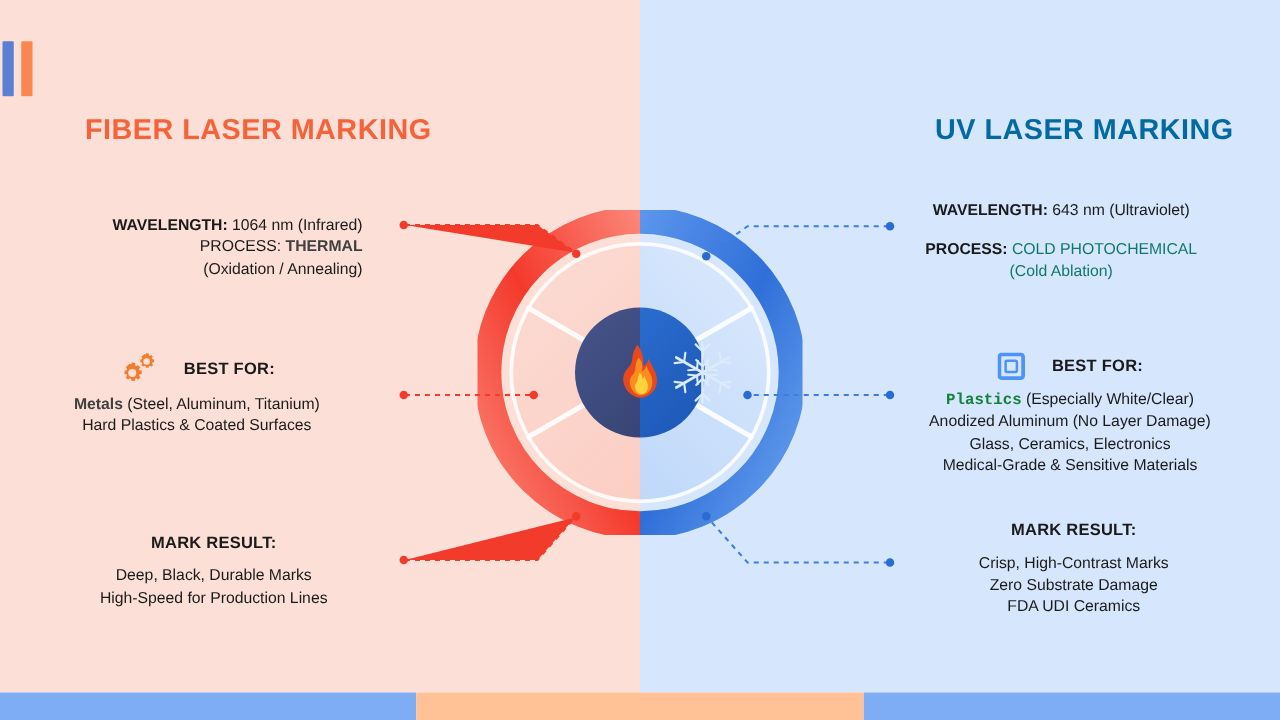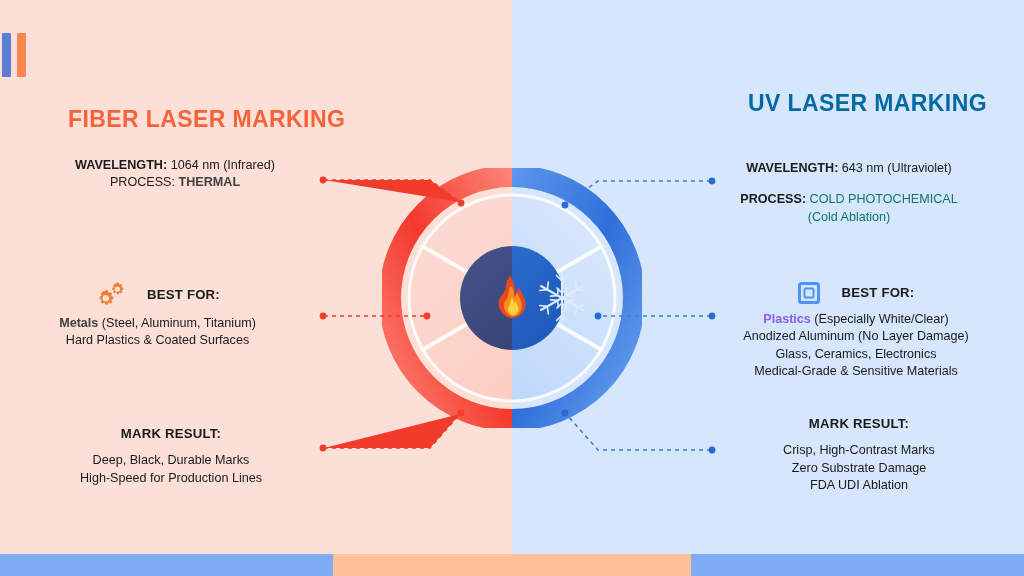--- a/index.html
+++ b/index.html
@@ -24,33 +24,33 @@
   .logo .bar { width: 9px; height: 44px; border-radius: 1px; }
   .logo .bar.blue   { background: #5B7FD4; }
   .logo .bar.orange { background: #FB8750; }
 
   
   .title {
     position: absolute; top: 90px;
     font-size: 23px; font-weight: bold; letter-spacing: .4px;
     white-space: nowrap;
   }
-  .title-left  { left: 68px;  color: #F4633A; margin-top: 16px; }
+  .title-left  { left: 68px;  color: #F4633A; }
   .title-right { left: 748px; color: #0369a1; }
 
   
   .block { position: absolute; font-size: 12.6px; color: #1a1a1a; line-height: 1.38; }
   .blk-head { font-weight: bold; font-size: 13.2px; letter-spacing: .2px; }
   .accent-blue   { color: #0f766e; }
   .hl-orange { color: #404040; font-weight: bold; }
-  .hl-blue   { color: #8b5cf6; font-weight: bold; }
+  .hl-blue   { color: #15803d; font-weight: bold; font-family: Liberation Mono, monospace; }
   .bold { font-weight: bold; }
 
   
-  #lb-wavelength { left: 60px;  top: 157px; width: 230px; text-align: center; }
+  #lb-wavelength { left: 60px;  top: 172px; width: 230px; text-align: right; }
   #lb-bestfor    { left: 30px;  top: 282px; width: 255px; text-align: center; }
   #lb-markresult { left: 60px;  top: 425px; width: 222px; text-align: center; }
 
   
   #rb-wavelength { left: 720px; top: 160px; width: 258px; text-align: center; }
   #rb-bestfor    { left: 722px; top: 282px; width: 268px; text-align: center; }
   #rb-markresult { left: 730px; top: 415px; width: 258px; text-align: center; }
 
   .head-row { display: flex; align-items: center; justify-content: center; gap: 22px; margin-bottom: 7px; }
 
@@ -89,20 +89,21 @@
 
   <div class="block" id="lb-wavelength">
     <div>
       <span class="bold">WAVELENGTH:</span>
       <span>1064 nm (Infrared)</span>
     </div>
     <div>
       <span>PROCESS:</span>
       <span class="hl-orange">THERMAL</span>
     </div>
+    <div>(Oxidation / Annealing)</div>
   </div>
 
   <div class="block" id="lb-bestfor">
     <div class="head-row">
       <svg class="gear-icon" viewBox="0 0 30 26">
         <g fill="#F07E2E">
           <path d="M20.5 1.2l1.1.3.5-1.2 2.1.6-.2 1.3 1 .6.9-.9 1.5 1.6-.9.9.5 1 1.3.1v2.2l-1.3.2-.4 1 .9 1-1.6 1.5-.9-.9-1 .4-.1 1.3-2.2-.1-.2-1.2-1-.4-1 .9-1.5-1.6.9-.9-.4-1-1.3-.1.1-2.2 1.2-.2.4-1-.9-1z"></path>
           <circle cx="22.3" cy="7.2" r="2.6" fill="#FCE0D7"></circle>
           <path d="M8.6 8.9l1.4.4.7-1.5 2.6.8-.3 1.6 1.3.8 1.1-1.1 1.9 2-1.1 1.1.6 1.3 1.6.1v2.7l-1.6.3-.5 1.2 1.1 1.3-2 1.8-1.1-1.1-1.3.5-.1 1.6-2.7-.1-.3-1.5-1.2-.5-1.3 1.1-1.8-2 1.1-1.1-.5-1.3-1.6-.1.1-2.7 1.5-.3.5-1.2-1.1-1.3z"></path>
           <circle cx="10.8" cy="16.3" r="3.2" fill="#FCE0D7"></circle>
@@ -147,21 +148,21 @@
     </div>
     <div>Anodized Aluminum (No Layer Damage)</div>
     <div>Glass, Ceramics, Electronics</div>
     <div>Medical-Grade &amp; Sensitive Materials</div>
   </div>
 
   <div class="block" id="rb-markresult">
     <div class="blk-head" style="margin-bottom:9px;">MARK RESULT:</div>
     <div>Crisp, High-Contrast Marks</div>
     <div>Zero Substrate Damage</div>
-    <div>FDA UDI Ablation</div>
+    <div>FDA UDI Ceramics</div>
   </div>
 
   <div id="diagram">
     <svg width="260" height="260" viewBox="0 0 260 260">
       <defs>
         <linearGradient id="gRedRing" x1="1" y1="0" x2="0" y2="1">
           <stop offset="0%" stop-color="#FB8577"></stop>
           <stop offset="50%" stop-color="#F4392C"></stop>
           <stop offset="100%" stop-color="#FB8577"></stop>
         </linearGradient>

